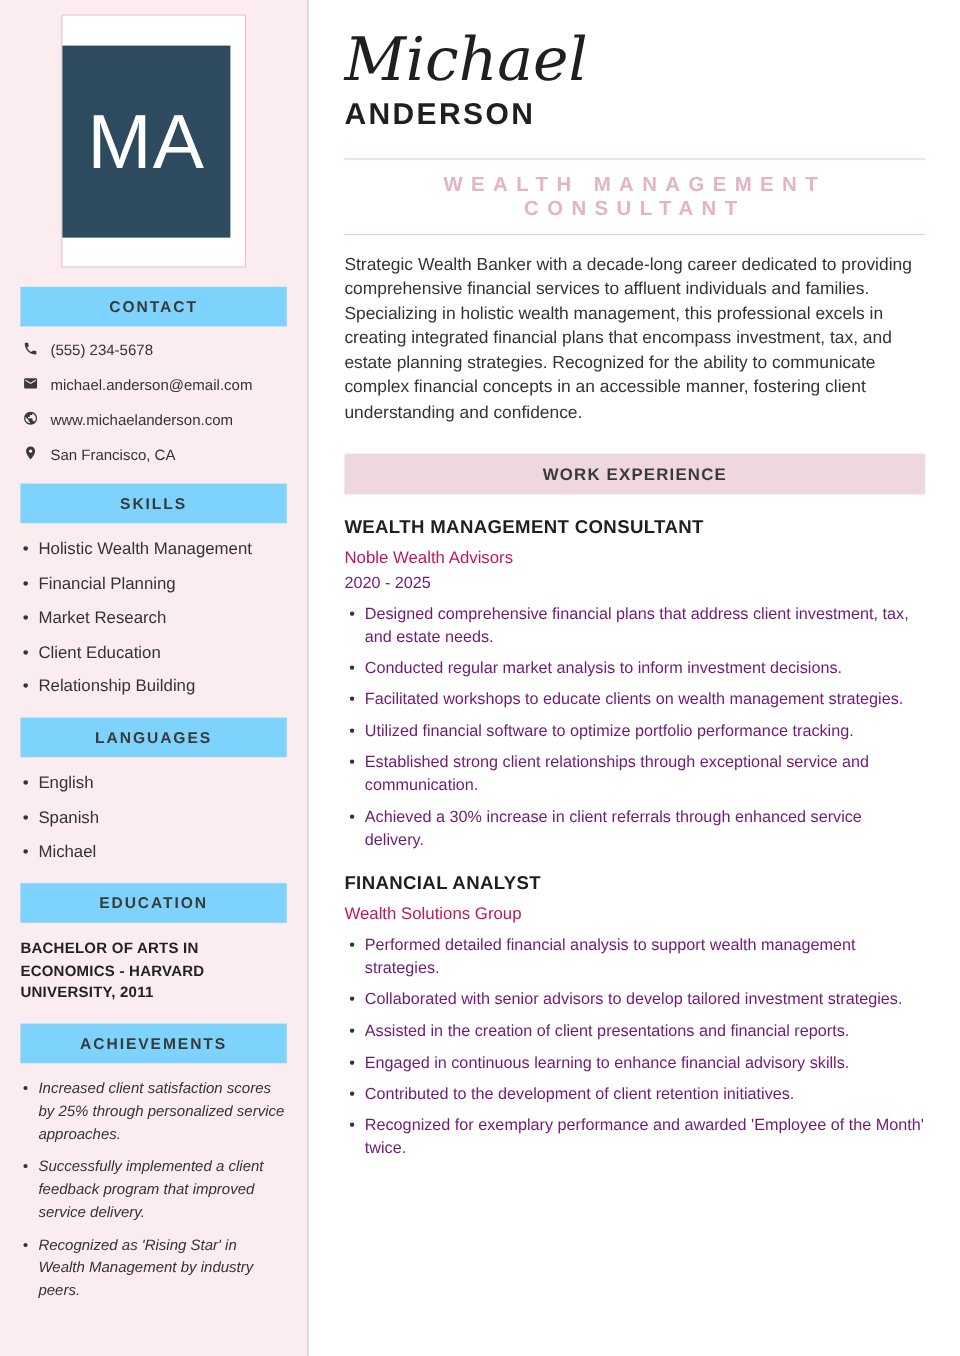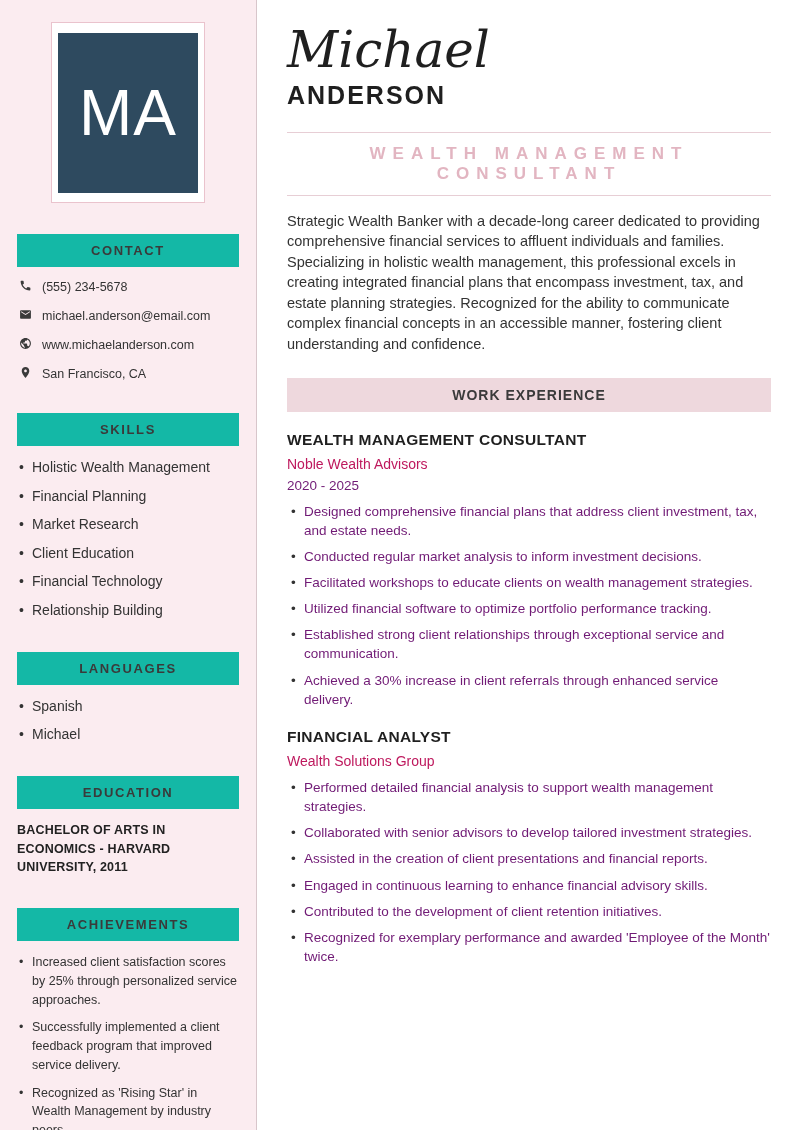--- a/index.html
+++ b/index.html
@@ -12,36 +12,36 @@
   .page { display:flex; width:800px; min-height:1130px; }
 
   
   .sidebar {
     width:257px; min-height:1130px;
     background:#fbecf0;
     border-right:1px solid #d8c6cb;
     padding:0 17px 30px 17px;
   }
   .monogram-frame {
-    margin:22px auto 0 auto;
-    width:154px; height:181px;
+    margin:12px auto 0 auto;
+    width:154px; height:211px;
     background:#ffffff;
     border:1px solid #eac3cd;
-    display:flex; align-items:center; justify-content:center;
+    display:flex; align-items:center; 
   }
   .monogram-box {
     width:140px; height:160px;
     background:#2e4a5f;
     color:#ffffff;
     display:flex; align-items:center; justify-content:center;
     font-size:64px; letter-spacing:1px;
   }
   .section-header {
-    margin-top:31px;
-    background:#14b8a6;
+    margin-top:16px;
+    background:#7dd3fc;
     height:33px;
     display:flex; align-items:center; justify-content:center;
     font-weight:bold; font-size:13px; letter-spacing:1.6px;
     color:#3a3a3a;
   }
   .contact-list { margin-top:12px; }
   .contact-item {
     display:flex; align-items:center; gap:10px;
     font-size:12.5px; color:#333;
     margin:0 2px 13px 2px;
@@ -63,20 +63,21 @@
     font-size:12.5px; font-weight:bold; color:#222;
     line-height:1.5; letter-spacing:0.2px;
   }
   .ach-list { margin-top:12px; }
   .ach-li {
     position:relative;
     padding-left:15px;
     font-size:12.5px; color:#333;
     line-height:1.5;
     margin-bottom:9px;
+    font-style:italic;
   }
   .ach-li::before { content:"•"; position:absolute; left:2px; top:0; color:#333; }
 
   
   .main { flex:1; padding:24px 29px 40px 30px; }
   .first-name {
     font-family:"DejaVu Serif", serif;
     font-style:italic;
     font-size:50px; line-height:1.05; color:#1f1f1f;
   }
@@ -172,28 +173,28 @@
     </div>
 
     <div class="section-header">
       <span>SKILLS</span>
     </div>
     <div class="side-list">
       <div class="side-li">Holistic Wealth Management</div>
       <div class="side-li">Financial Planning</div>
       <div class="side-li">Market Research</div>
       <div class="side-li">Client Education</div>
-      <div class="side-li">Financial Technology</div>
       <div class="side-li">Relationship Building</div>
     </div>
 
     <div class="section-header">
       <span>LANGUAGES</span>
     </div>
     <div class="side-list">
+      <div class="side-li">English</div>
       <div class="side-li">Spanish</div>
       <div class="side-li">Michael</div>
     </div>
 
     <div class="section-header">
       <span>EDUCATION</span>
     </div>
     <div class="edu-text">BACHELOR OF ARTS IN ECONOMICS - HARVARD UNIVERSITY, 2011</div>
 
     <div class="section-header">

